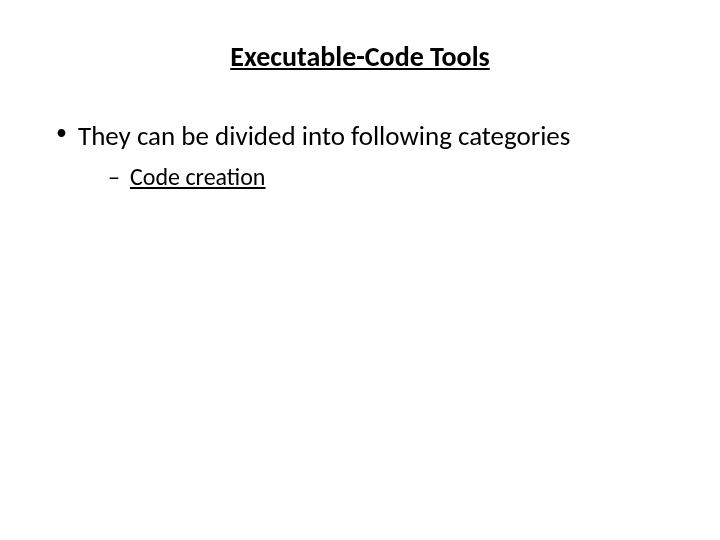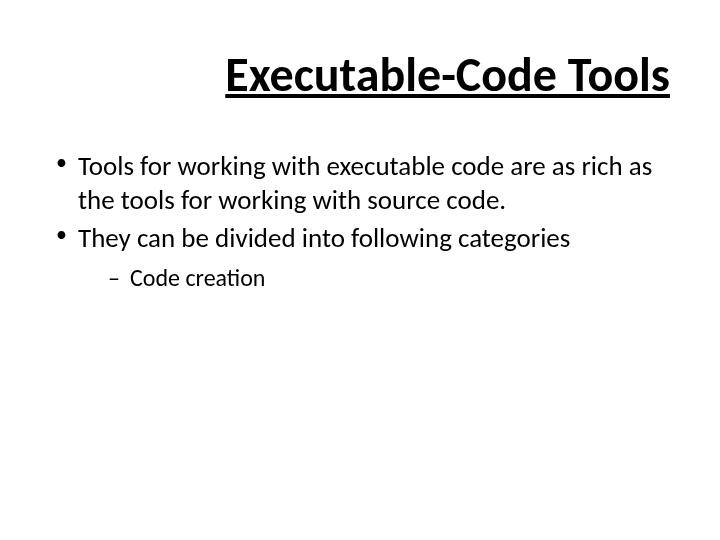--- a/index.html
+++ b/index.html
@@ -9,26 +9,26 @@
     }
     body {
       width: 720px;
       height: 540px;
       background: #ffffff;
       font-family: Calibri, "Segoe UI", Arial, sans-serif;
       color: #000000;
       padding: 30px 50px;
     }
     .title {
-      text-align: right;
-      font-size: 48px;
+      text-align: center;
+      font-size: 28px;
       font-weight: bold;
       text-decoration: underline;
       margin-bottom: 45px;
-      margin-top: 15px;
+      margin-top: 9px;
     }
     .main-list {
       list-style: none;
       padding-left: 0;
     }
     .main-list > li {
       font-size: 27px;
       line-height: 1.25;
       padding-left: 28px;
       position: relative;
@@ -38,40 +38,40 @@
       content: "•";
       position: absolute;
       left: 6px;
       top: 0;
       font-size: 22px;
     }
     .sub-list {
       list-style: none;
       padding-left: 0;
       margin-top: 8px;
+      text-decoration: underline;
     }
     .sub-list > li {
       font-size: 24px;
       line-height: 1.35;
       padding-left: 52px;
       position: relative;
     }
     .sub-list > li::before {
       content: "–";
       position: absolute;
       left: 30px;
       top: 0;
     }
   </style>
 </head>
 <body>
 
 <h1 class="title">Executable-Code Tools</h1>
 
 <ul class="main-list">
-  <li>Tools for working with executable code are as rich as the tools for working with source code.</li>
   <li>
     <span>They can be divided into following categories</span>
     <ul class="sub-list">
       <li>Code creation</li>
     </ul>
   </li>
 </ul>
 
 </body></html>

